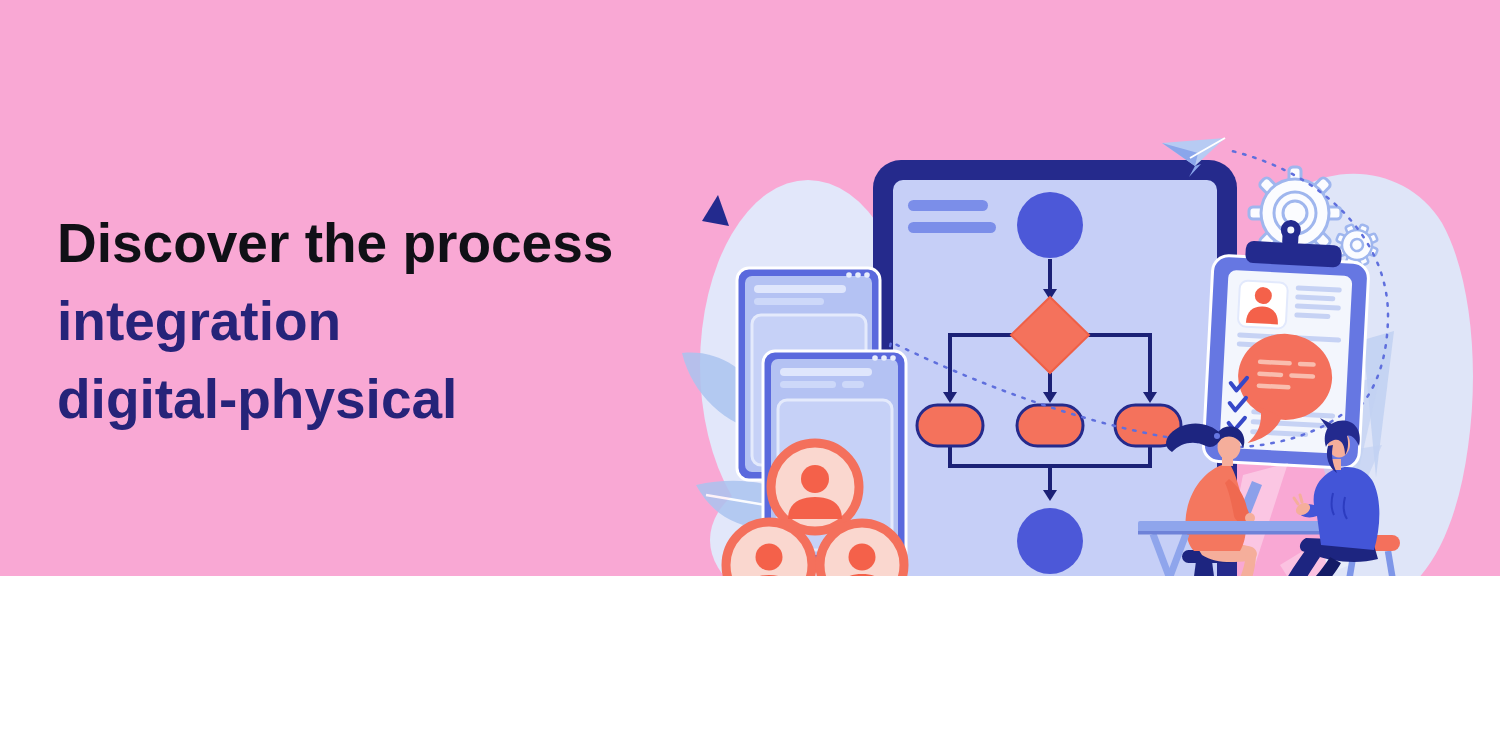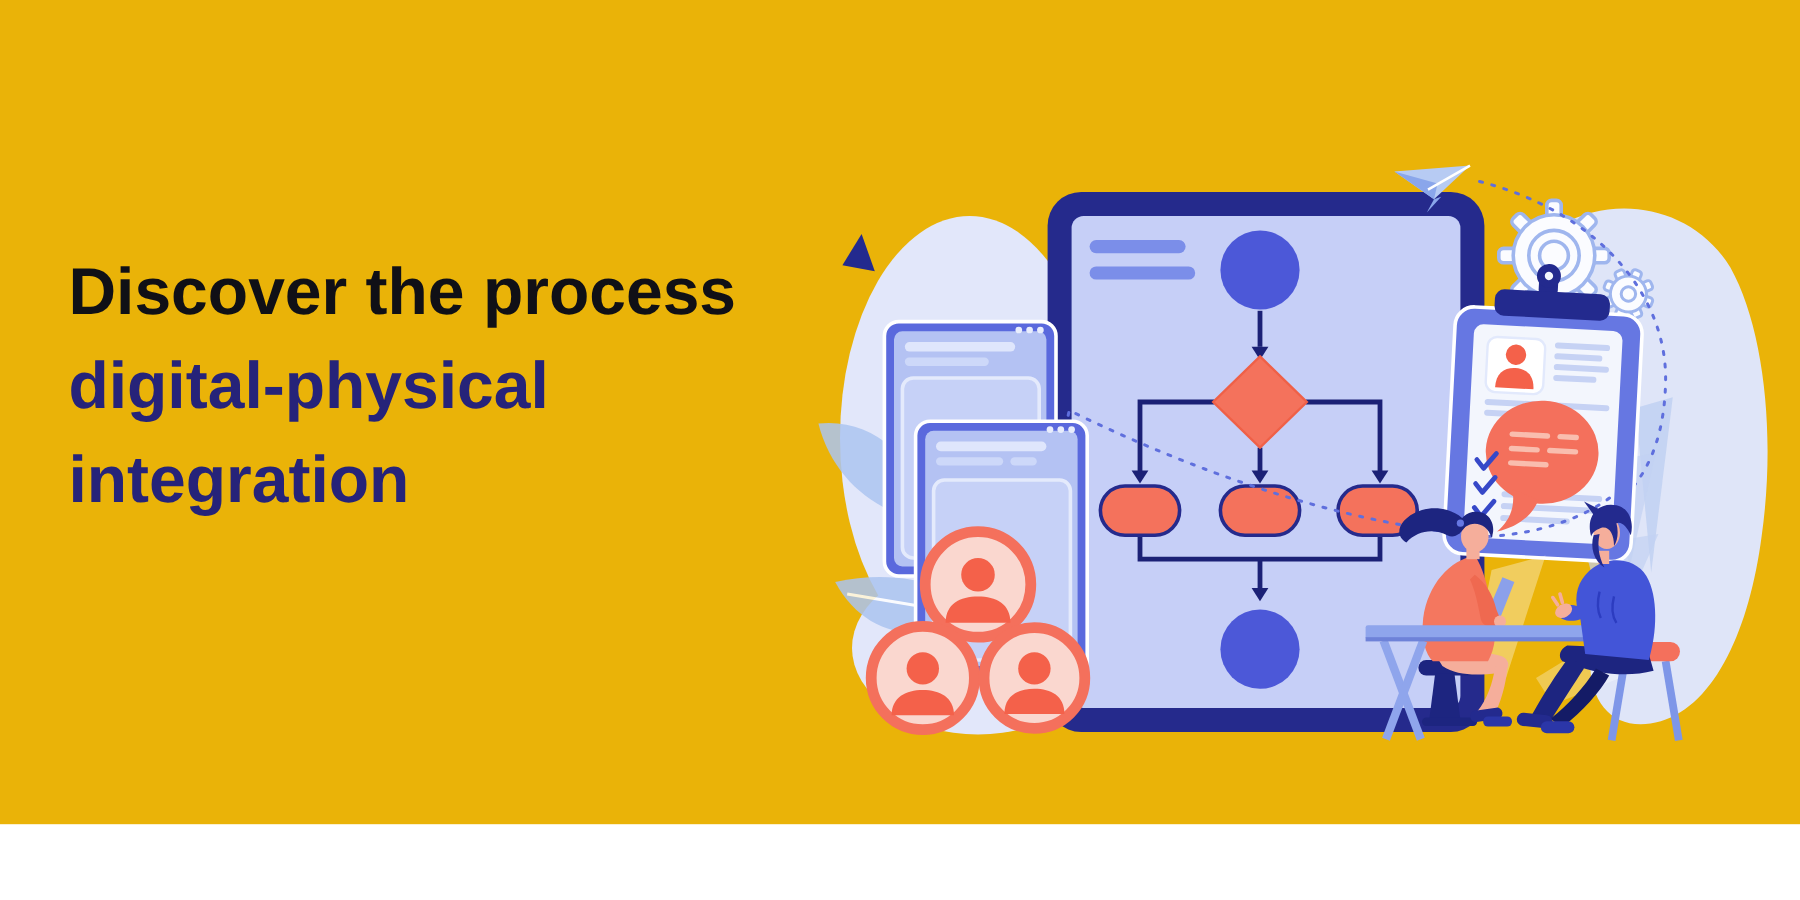--- a/index.html
+++ b/index.html
@@ -1,33 +1,33 @@
 <!DOCTYPE html>
 <html><head>
 <meta charset="utf-8">
 <style>
   html,body{margin:0;padding:0;background:#ffffff;}
-  .stage{position:relative;width:1500px;height:687px;background:#eab308;overflow:hidden;
+  .stage{position:relative;width:1500px;height:576px;background:#f9a8d4;overflow:hidden;
          font-family:"Liberation Sans", sans-serif;}
   .hero-heading{position:absolute;left:57px;top:204px;margin:0;font-weight:700;
                 font-size:55px;line-height:78px;letter-spacing:0px;}
   .hero-heading .ln{display:block;white-space:nowrap;}
   .ln-dark{color:#101016;}
   .ln-accent{color:#262379;}
   .illo{position:absolute;left:680px;top:95px;}
 </style>
 </head>
 <body>
 
 <div class="stage">
 
   <h1 class="hero-heading">
     <span class="ln ln-dark">Discover the process</span>
+    <span class="ln ln-accent">integration</span>
     <span class="ln ln-accent">digital-physical</span>
-    <span class="ln ln-accent">integration</span>
   </h1>
 
   <svg class="illo" width="810" height="560" viewBox="0 0 810 560">
 
     <g>
       <ellipse cx="128" cy="270" rx="108" ry="185" fill="#e2e7fa"></ellipse>
       <ellipse cx="135" cy="445" rx="105" ry="72" fill="#e2e7fa"></ellipse>
       <path d="M 622 92 C 668 66, 732 78, 762 128 C 790 178, 800 268, 788 352
                C 778 428, 750 492, 704 506 C 662 518, 636 486, 648 430
                C 658 388, 660 338, 652 288 C 645 238, 626 178, 612 150

